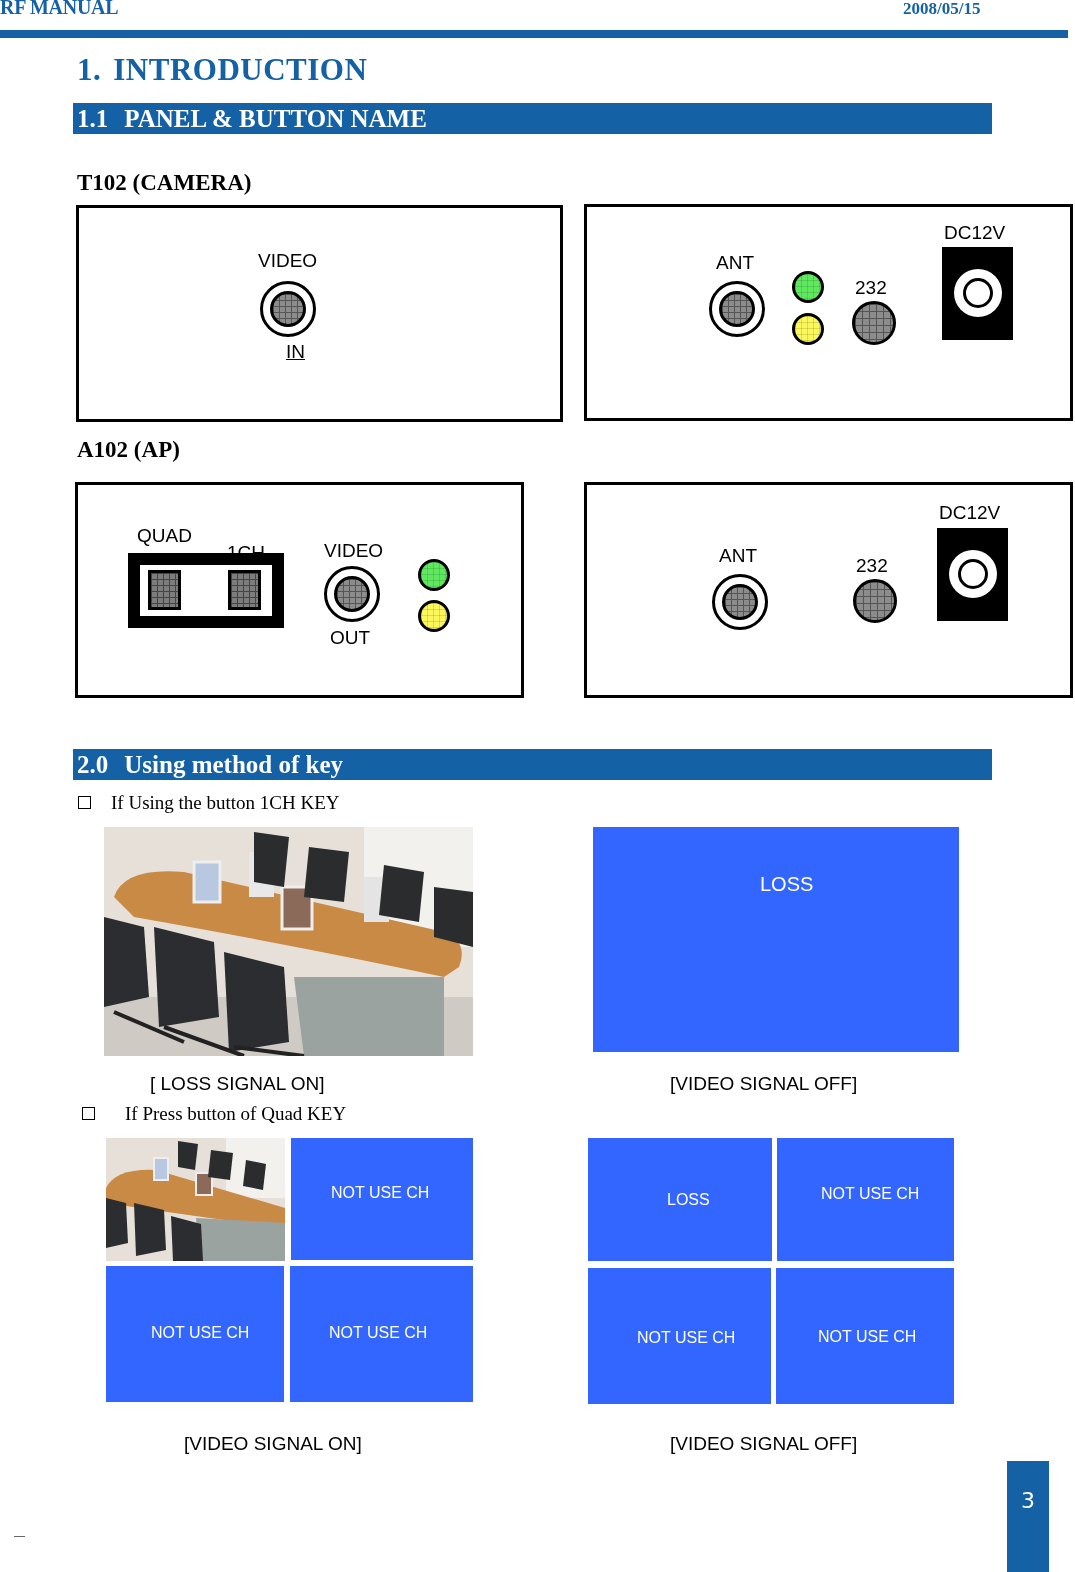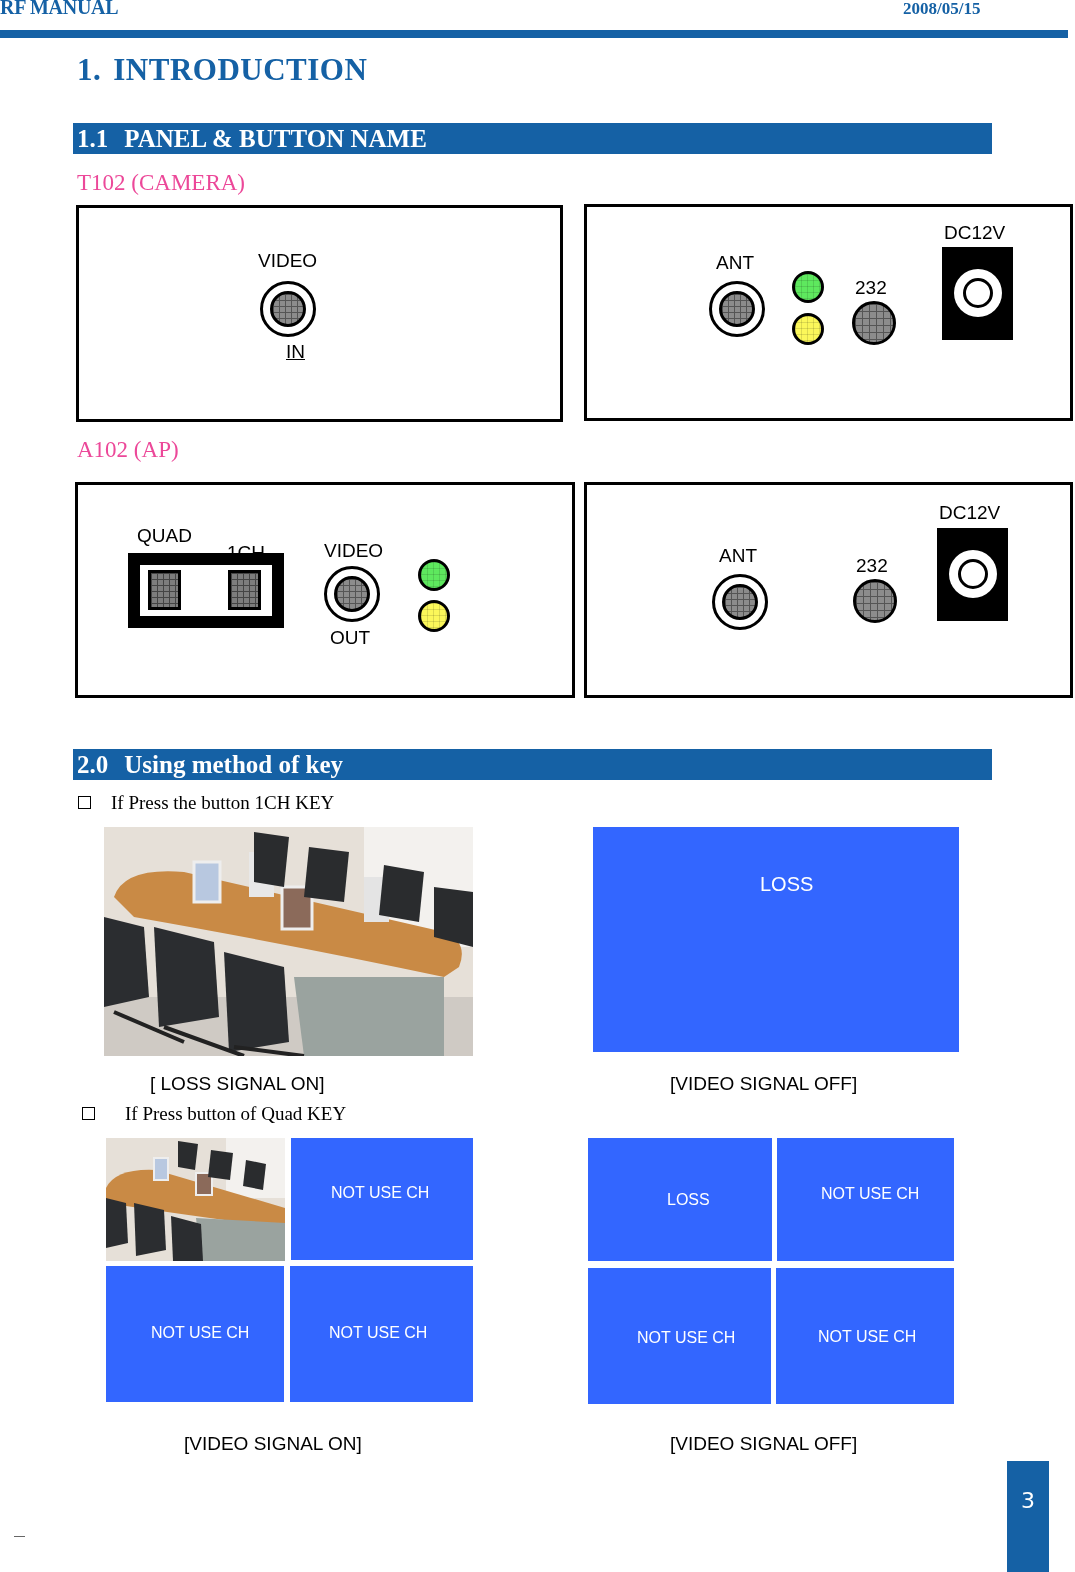--- a/index.html
+++ b/index.html
@@ -13,21 +13,21 @@
   .hdr-date { left: 903px; top: -1px; font-size: 17px; font-weight: bold; color: #1561a5; }
   .hdr-rule { left: 0; top: 30px; width: 1068px; height: 8px; background: #1561a5; }
 
   .h1 { left: 77px; top: 52px; font-size: 31px; font-weight: bold; color: #1561a5; letter-spacing: 0.5px; }
   .h1 .num { margin-right: 12px; }
 
   .section-bar { left: 73px; width: 919px; height: 31px; background: #1561a5; color: #fff;
                  font-size: 25px; font-weight: bold; line-height: 31px; padding-left: 4px; }
   .section-bar .num { margin-right: 16px; }
 
-  .model-title { left: 77px; font-size: 23px; font-weight: normal; color: #ec4899; }
+  .model-title { left: 77px; font-size: 23px; font-weight: bold; color: #000000; }
 
   
   .panel { border: 3px solid #000; background: #fff; }
   .lbl { position: absolute; font-family: "Liberation Sans", sans-serif; font-size: 19px; color: #000; white-space: nowrap; }
 
   
   .jack { position: absolute; width: 56px; height: 56px; border-radius: 50%; border: 3px solid #000; background: #fff; }
   .jack .inner { position: absolute; left: 7px; top: 7px; width: 36px; height: 36px; border-radius: 50%;
                  border: 3px solid #000;
                  background-color: #8c8c8c;
@@ -75,21 +75,21 @@
 <body>
 
 <div class="abs hdr-title">RF MANUAL</div>
 <div class="abs hdr-date">2008/05/15</div>
 <div class="abs hdr-rule"></div>
 
 <div class="abs h1">
   <span class="num">1.</span><span>INTRODUCTION</span>
 </div>
 
-<div class="abs section-bar" style="top:103px;margin-top:20px;">
+<div class="abs section-bar" style="top:103px;">
   <span class="num">1.1</span><span>PANEL &amp; BUTTON NAME</span>
 </div>
 
 <div class="abs model-title" style="top:170px;">T102 (CAMERA)</div>
 
 <div class="abs panel" style="left:76px; top:205px; width:487px; height:217px;">
   <div class="lbl" style="left:179px; top:42px;">VIDEO</div>
   <div class="jack" style="left:181px; top:73px;">
       <div class="inner"></div>
     </div>
@@ -108,21 +108,21 @@
   <div class="lbl" style="left:357px; top:15px;">DC12V</div>
   <div class="dc" style="left:355px; top:40px;">
       <div class="ring">
         <div class="hole"></div>
       </div>
     </div>
 </div>
 
 <div class="abs model-title" style="top:437px;">A102 (AP)</div>
 
-<div class="abs panel" style="left:75px; top:482px; width:500px; height:216px;">
+<div class="abs panel" style="left:75px; top:482px; width:449px; height:216px;">
   <div class="lbl" style="left:59px; top:40px;">QUAD</div>
   <div class="lbl" style="left:149px; top:57px;">1CH</div>
   <div class="switch" style="left:50px; top:68px; width:156px; height:75px;">
     <div class="win" style="left:12px; top:12px; width:132px; height:51px;"></div>
     <div class="key" style="left:20px; top:17px;">
         <div class="fill"></div>
       </div>
     <div class="key" style="left:100px; top:17px;">
         <div class="fill"></div>
       </div>
@@ -149,21 +149,21 @@
         <div class="hole"></div>
       </div>
     </div>
 </div>
 
 <div class="abs section-bar" style="top:749px;">
   <span class="num">2.0</span><span>Using method of key</span>
 </div>
 
 <div class="abs bullet" style="left:78px; top:792px;">
-  <span class="box"></span><span>If Press the button 1CH KEY</span>
+  <span class="box"></span><span>If Using the button 1CH KEY</span>
 </div>
 
 <div class="abs photo" style="left:104px; top:827px; width:369px; height:229px;">
   <svg viewBox="0 0 369 229" preserveAspectRatio="none">
     <rect width="369" height="229" fill="#e6e0d8"></rect>
     <rect x="260" y="0" width="109" height="120" fill="#f3f1ee"></rect>
     <rect x="0" y="170" width="369" height="59" fill="#cfcac4"></rect>
     <path d="M10 70 Q20 40 80 45 L340 105 Q365 115 355 140 L340 150 Q200 120 30 90 Z" fill="#c98a45"></path>
     <path d="M190 150 L340 150 L340 229 L200 229 Z" fill="#9aa39f"></path>
     <rect x="90" y="35" width="26" height="40" fill="#b8c8e0" stroke="#eee" stroke-width="3"></rect>

